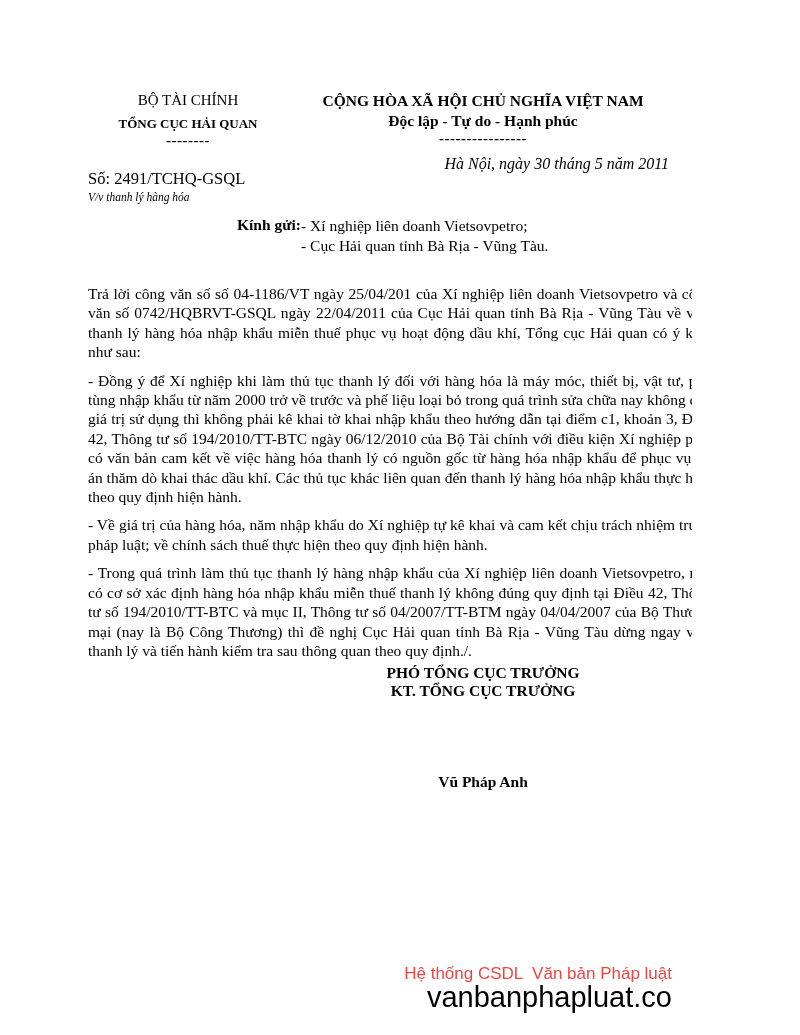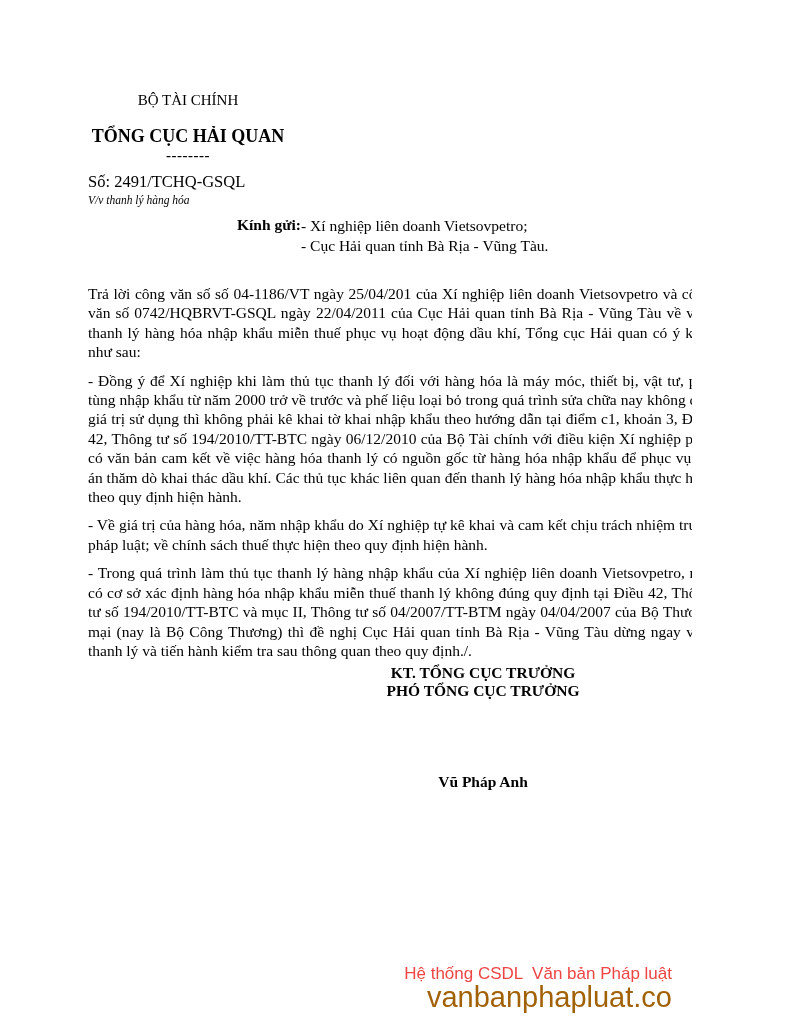--- a/index.html
+++ b/index.html
@@ -18,23 +18,23 @@
     position: absolute;
     top: 92px;
     left: 88px;
     display: flex;
     align-items: flex-start;
   }
   .h-left  { width: 200px; text-align: center; }
   .h-right { width: 380px; margin-left: 5px; text-align: center; }
 
   .ministry   { font-size: 15px; white-space: nowrap; }
-  .agency     { font-size: 18px; font-weight: bold; white-space: nowrap; margin-top: 17px; }
+  .agency     { font-size: 13px; font-weight: bold; white-space: nowrap; margin-top: 7px; }
   .divider    { font-weight: bold; font-size: 15px; line-height: 12px; margin-top: 2px; letter-spacing: 0.5px; }
-  .doc-number { text-align: left; font-size: 16.5px; margin-top: 11px; white-space: nowrap; }
+  .doc-number { text-align: left; font-size: 16.5px; margin-top: 23px; white-space: nowrap; }
   .doc-subject{ text-align: left; font-style: italic; font-size: 11.5px; margin-top: 2px; white-space: nowrap; }
 
   .national   { font-size: 15.5px; font-weight: bold; white-space: nowrap; }
   .motto      { font-size: 15.5px; font-weight: bold; white-space: nowrap; margin-top: 2px; }
   .place-date { font-style: italic; font-size: 16px; margin-top: 11px; text-align: right; padding-right: 4px; white-space: nowrap; }
 
   
   .recipients {
     position: absolute;
     top: 216px;
@@ -88,41 +88,47 @@
 <div class="page">
 
   <div class="header">
     <div class="h-left">
       <div class="ministry">BỘ TÀI CHÍNH</div>
       <div class="agency">TỔNG CỤC HẢI QUAN</div>
       <div class="divider">--------</div>
       <div class="doc-number">Số: 2491/TCHQ-GSQL</div>
       <div class="doc-subject">V/v thanh lý hàng hóa</div>
     </div>
+    <div class="h-right">
+      <div class="national">CỘNG HÒA XÃ HỘI CHỦ NGHĨA VIỆT NAM</div>
+      <div class="motto">Độc lập - Tự do - Hạnh phúc</div>
+      <div class="divider">----------------</div>
+      <div class="place-date">Hà Nội, ngày 30 tháng 5 năm 2011</div>
+    </div>
   </div>
 
   <div class="recipients">
     <div class="label">Kính gửi:</div>
     <div class="lines">
       <div>- Xí nghiệp liên doanh Vietsovpetro;</div>
       <div>- Cục Hải quan tỉnh Bà Rịa - Vũng Tàu.</div>
     </div>
   </div>
 
   <div class="body-text">
     <p>Trả lời công văn số số 04-1186/VT ngày 25/04/201 của Xí nghiệp liên doanh Vietsovpetro và công văn số 0742/HQBRVT-GSQL ngày 22/04/2011 của Cục Hải quan tỉnh Bà Rịa - Vũng Tàu về việc thanh lý hàng hóa nhập khẩu miễn thuế phục vụ hoạt động dầu khí, Tổng cục Hải quan có ý kiến như sau:</p>
     <p>- Đồng ý để Xí nghiệp khi làm thủ tục thanh lý đối với hàng hóa là máy móc, thiết bị, vật tư, phụ tùng nhập khẩu từ năm 2000 trở về trước và phế liệu loại bỏ trong quá trình sửa chữa nay không còn giá trị sử dụng thì không phải kê khai tờ khai nhập khẩu theo hướng dẫn tại điểm c1, khoản 3, Điều 42, Thông tư số 194/2010/TT-BTC ngày 06/12/2010 của Bộ Tài chính với điều kiện Xí nghiệp phải có văn bản cam kết về việc hàng hóa thanh lý có nguồn gốc từ hàng hóa nhập khẩu để phục vụ dự án thăm dò khai thác dầu khí. Các thủ tục khác liên quan đến thanh lý hàng hóa nhập khẩu thực hiện theo quy định hiện hành.</p>
     <p>- Về giá trị của hàng hóa, năm nhập khẩu do Xí nghiệp tự kê khai và cam kết chịu trách nhiệm trước pháp luật; về chính sách thuế thực hiện theo quy định hiện hành.</p>
     <p>- Trong quá trình làm thủ tục thanh lý hàng nhập khẩu của Xí nghiệp liên doanh Vietsovpetro, nếu có cơ sở xác định hàng hóa nhập khẩu miễn thuế thanh lý không đúng quy định tại Điều 42, Thông tư số 194/2010/TT-BTC và mục II, Thông tư số 04/2007/TT-BTM ngày 04/04/2007 của Bộ Thương mại (nay là Bộ Công Thương) thì đề nghị Cục Hải quan tỉnh Bà Rịa - Vũng Tàu dừng ngay việc thanh lý và tiến hành kiểm tra sau thông quan theo quy định./.</p>
   </div>
 
   <div class="signature">
+    <div>PHÓ TỔNG CỤC TRƯỞNG</div>
     <div>KT. TỔNG CỤC TRƯỞNG</div>
-    <div>PHÓ TỔNG CỤC TRƯỞNG</div>
     <div class="signer">Vũ Pháp Anh</div>
   </div>
 
   <div class="watermark">
     <div class="wm-line1" style="color: #ef4444;">Hệ thống CSDL  Văn bản Pháp luật</div>
-    <div class="wm-line2" style="color: #a16207;">vanbanphapluat.co</div>
+    <div class="wm-line2" style="color: #000000;">vanbanphapluat.co</div>
   </div>
 
 </div>
 
 </body></html>

